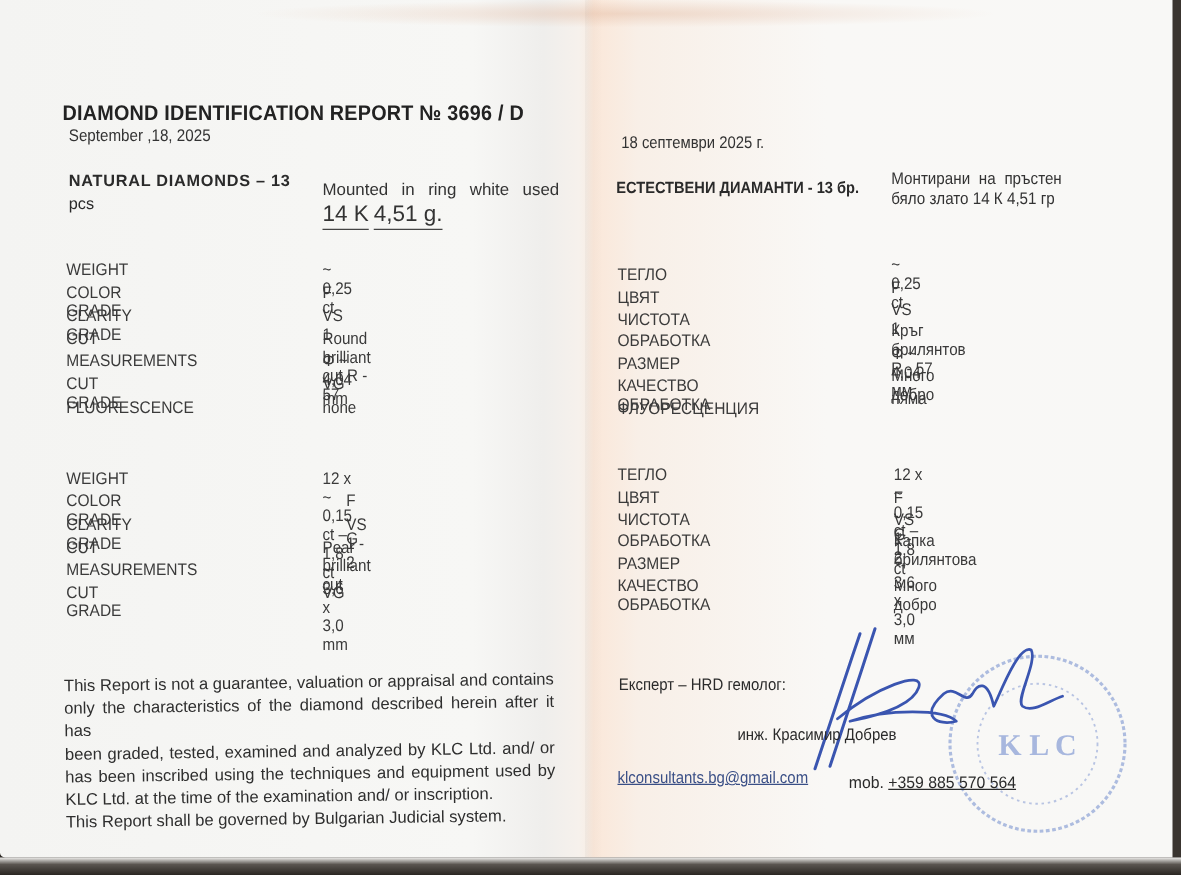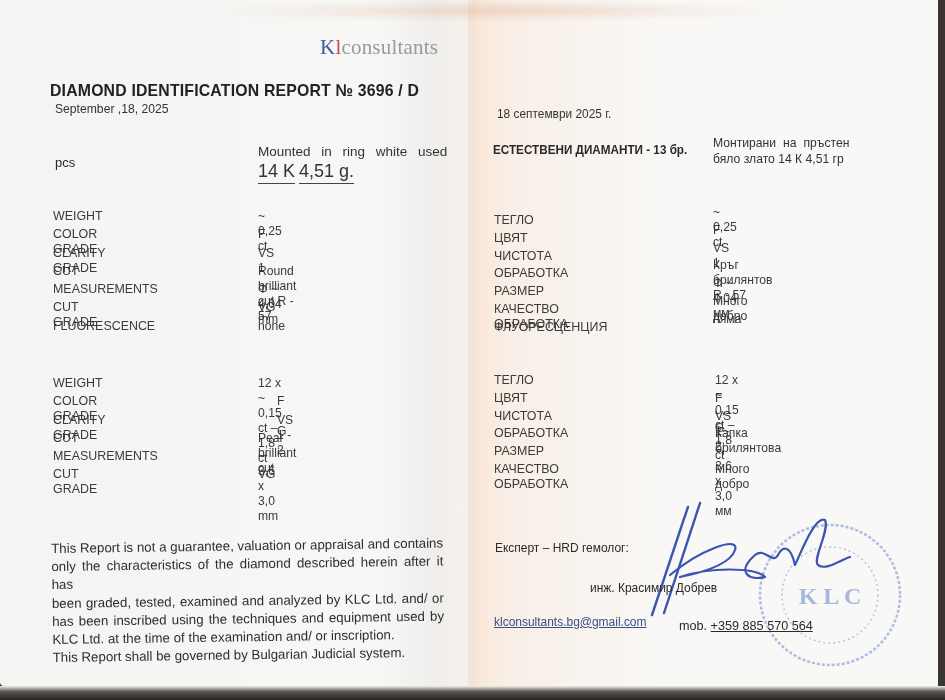--- a/index.html
+++ b/index.html
@@ -69,25 +69,25 @@
     .stamp { position: absolute; left: 755px; top: 520px; width: 150px; height: 150px; }
     .signature { position: absolute; left: 640px; top: 495px; width: 230px; height: 130px; }
   </style>
 </head>
 <body>
 
 <div class="sheet">
   <div class="top-shadow"></div>
   <div class="fold"></div>
 
-  <div class="abs logo"><span class="k">K</span><span class="l">l</span><span>consultants</span></div>
 
   <div class="abs title">DIAMOND  IDENTIFICATION  REPORT № 3696 / D</div>
   <div class="abs date-en">September ,18, 2025</div>
 
+  <div class="abs heading nat-1">NATURAL  DIAMONDS  –  13</div>
   <div class="abs heading nat-2">pcs</div>
   <div class="abs mount-1">Mounted in ring white used</div>
   <div class="abs mount-2"><span>14 K</span><span>4,51 g.</span></div>
 
   <div class="spec" style="left:53px; top:208px;">
     <div class="row">
         <span class="lbl">WEIGHT</span>
         <span class="val" style="left:205px">~ 0,25 ct</span>
       </div>
     <div class="row">

